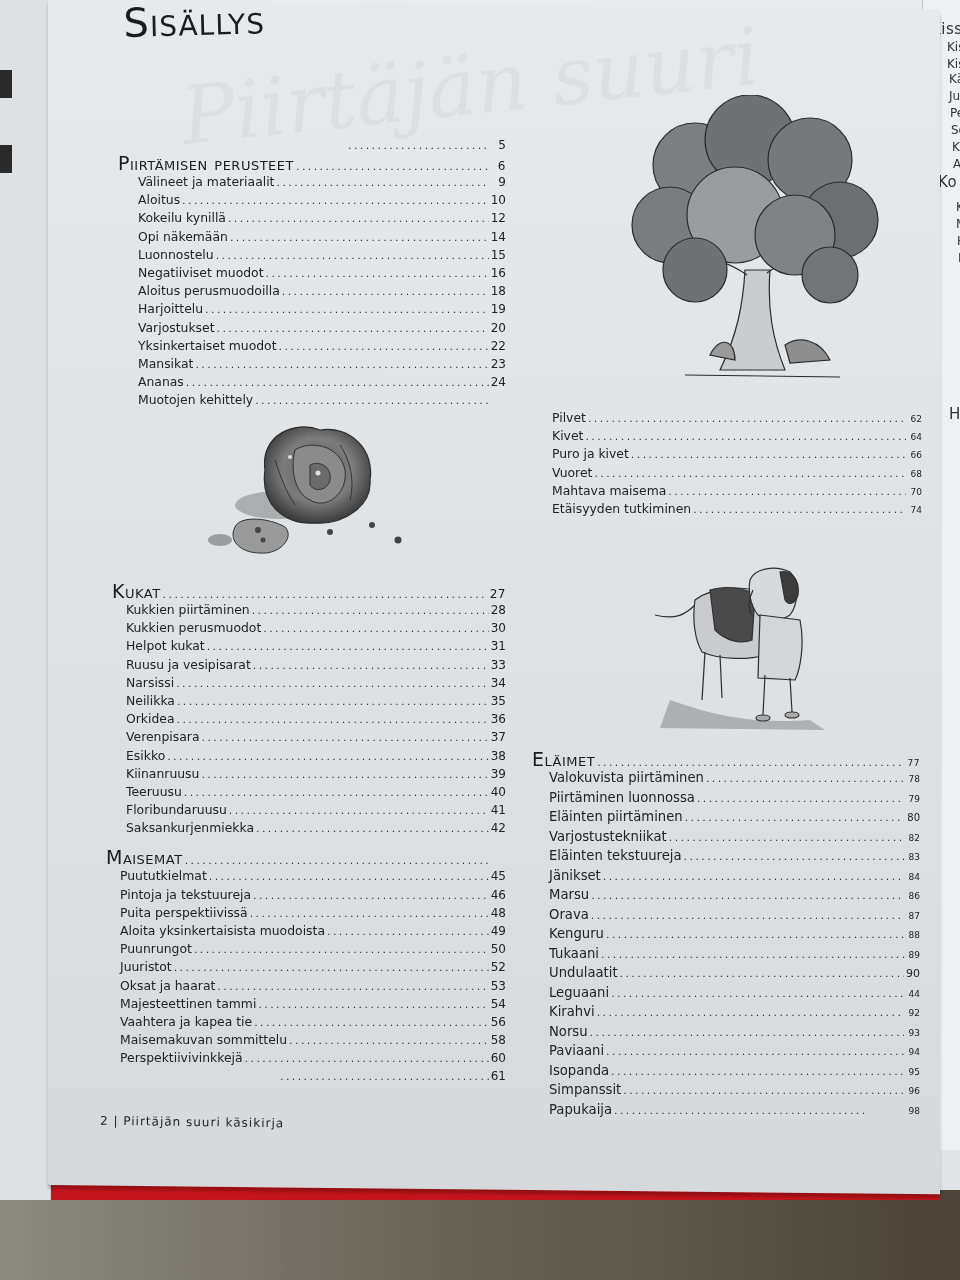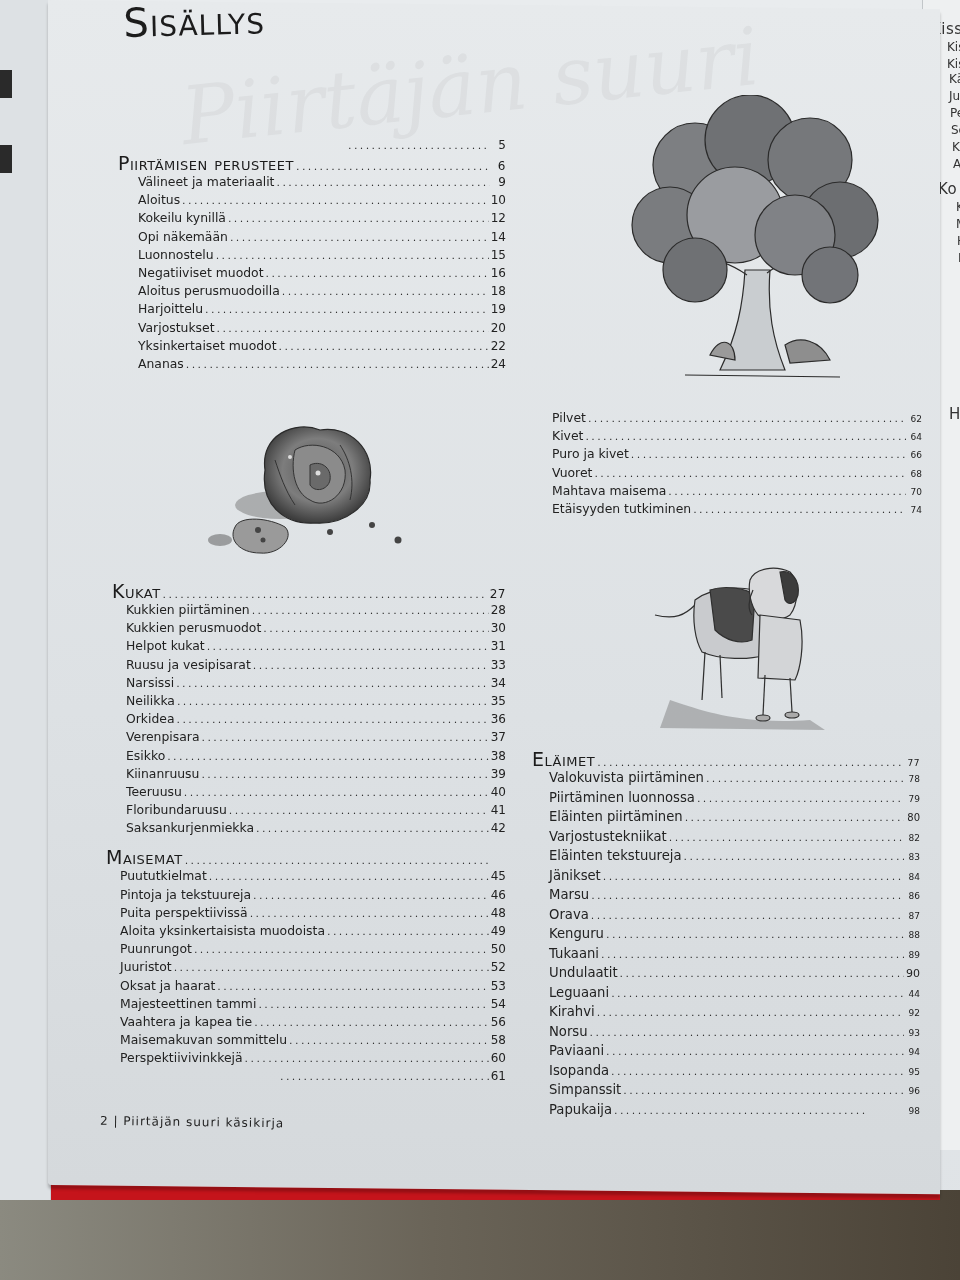--- a/index.html
+++ b/index.html
@@ -85,21 +85,21 @@
 <div class="right-page">
   <div class="peek big" style="left:8px;top:20px">Kiss</div>
   <div class="peek" style="left:24px;top:40px">Kis</div>
   <div class="peek" style="left:24px;top:57px">Kis</div>
   <div class="peek" style="left:26px;top:72px">Kä</div>
   <div class="peek" style="left:26px;top:89px">Ju</div>
   <div class="peek" style="left:27px;top:106px">Pe</div>
   <div class="peek" style="left:28px;top:123px">Sc</div>
   <div class="peek" style="left:29px;top:140px">K</div>
   <div class="peek" style="left:30px;top:157px">A</div>
-  <div class="peek big" style="left:15px;top:180px">Ko</div>
+  <div class="peek big" style="left:15px;top:173px">Ko</div>
   <div class="peek" style="left:33px;top:200px">K</div>
   <div class="peek" style="left:33px;top:217px">M</div>
   <div class="peek" style="left:34px;top:234px">H</div>
   <div class="peek" style="left:35px;top:251px">I</div>
   <div class="peek big" style="left:26px;top:405px">H</div>
 </div>
 
 <div class="page"></div>
 
 <div class="watermark">Piirtäjän suuri</div>
@@ -163,23 +163,33 @@
         <span>Varjostukset</span>
         <span class="leader"></span>
         <span class="pg">20</span>
       </div>
     <div class="entry">
         <span>Yksinkertaiset muodot</span>
         <span class="leader"></span>
         <span class="pg">22</span>
       </div>
     <div class="entry">
+        <span>Mansikat</span>
+        <span class="leader"></span>
+        <span class="pg">23</span>
+      </div>
+    <div class="entry">
         <span>Ananas</span>
         <span class="leader"></span>
         <span class="pg">24</span>
+      </div>
+    <div class="entry">
+        <span>Muotojen kehittely</span>
+        <span class="leader"></span>
+        <span class="pg"></span>
       </div>
   </div>
 </div>
 
 <svg class="illus" style="left:200px;top:415px" width="215" height="150" viewBox="0 0 215 150">
   <defs>
     <radialGradient id="rg" cx="0.5" cy="0.45" r="0.55">
       <stop offset="0" stop-color="#555"></stop>
         <stop offset="0.6" stop-color="#7d7d7d"></stop>
         <stop offset="1" stop-color="#3d3d3d"></stop>

